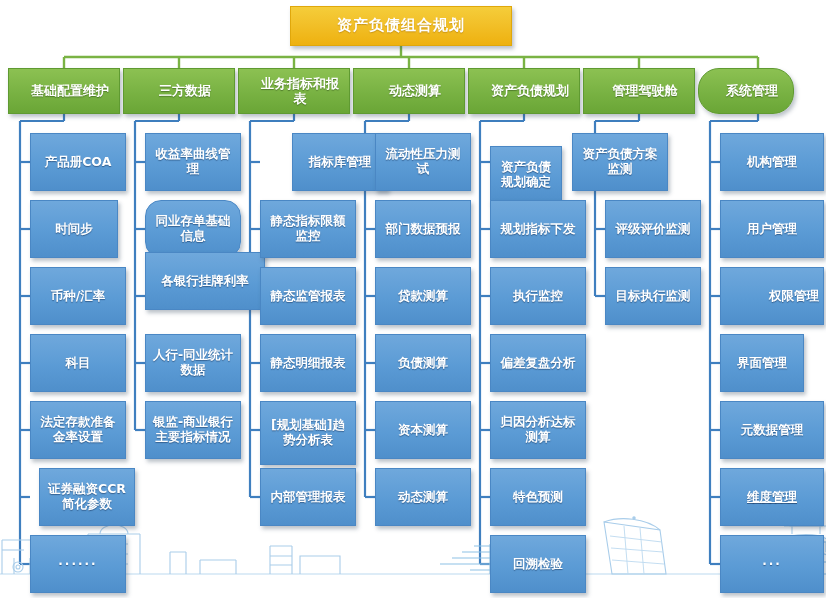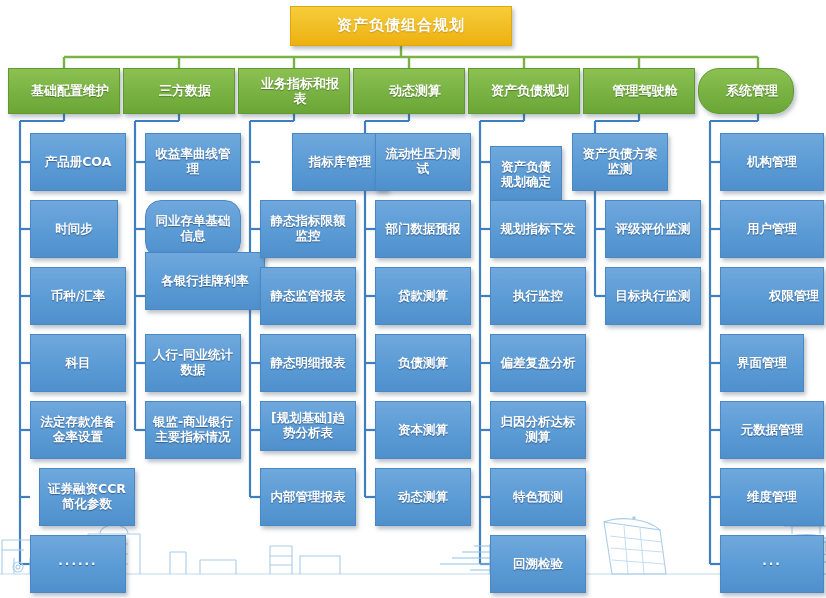--- a/index.html
+++ b/index.html
@@ -230,21 +230,21 @@
   </div>
 <div class="node leaf" style="left: 260px; top: 200px; width: 96px; height: 58px;">
     <span>静态指标限额监控</span>
   </div>
 <div class="node leaf" style="left: 260px; top: 267px; width: 96px; height: 58px;">
     <span>静态监管报表</span>
   </div>
 <div class="node leaf" style="left: 260px; top: 334px; width: 96px; height: 58px;">
     <span>静态明细报表</span>
   </div>
-<div class="node leaf" style="left: 260px; top: 401px; width: 96px; height: 50px;">
+<div class="node leaf" style="left: 260px; top: 401px; width: 96px; height: 64px;">
     <span>[规划基础]趋势分析表</span>
   </div>
 <div class="node leaf" style="left: 260px; top: 468px; width: 96px; height: 58px;">
     <span>内部管理报表</span>
   </div>
 <div class="node cat" style="left: 353px; top: 68px; width: 112px; height: 46px;">
     <span>动态测算</span>
   </div>
 <div class="node leaf" style="left: 375px; top: 133px; width: 96px; height: 58px; font-family: Liberation Serif, serif;">
     <span>流动性压力测试</span>
@@ -311,18 +311,18 @@
   </div>
 <div class="node leaf" style="left: 720px; top: 267px; width: 104px; height: 58px; justify-content: flex-end;">
     <span>权限管理</span>
   </div>
 <div class="node leaf" style="left: 720px; top: 334px; width: 84px; height: 58px;">
     <span>界面管理</span>
   </div>
 <div class="node leaf" style="left: 720px; top: 401px; width: 104px; height: 58px;">
     <span>元数据管理</span>
   </div>
-<div class="node leaf" style="left: 720px; top: 468px; width: 104px; height: 58px;">
+<div class="node leaf" style="left: 720px; top: 468px; width: 104px; height: 58px; text-decoration: underline;">
     <span>维度管理</span>
   </div>
 <div class="node leaf ellipsis" style="left: 720px; top: 535px; width: 104px; height: 58px;">
     <span>···</span>
   </div>
 
 </body></html>

